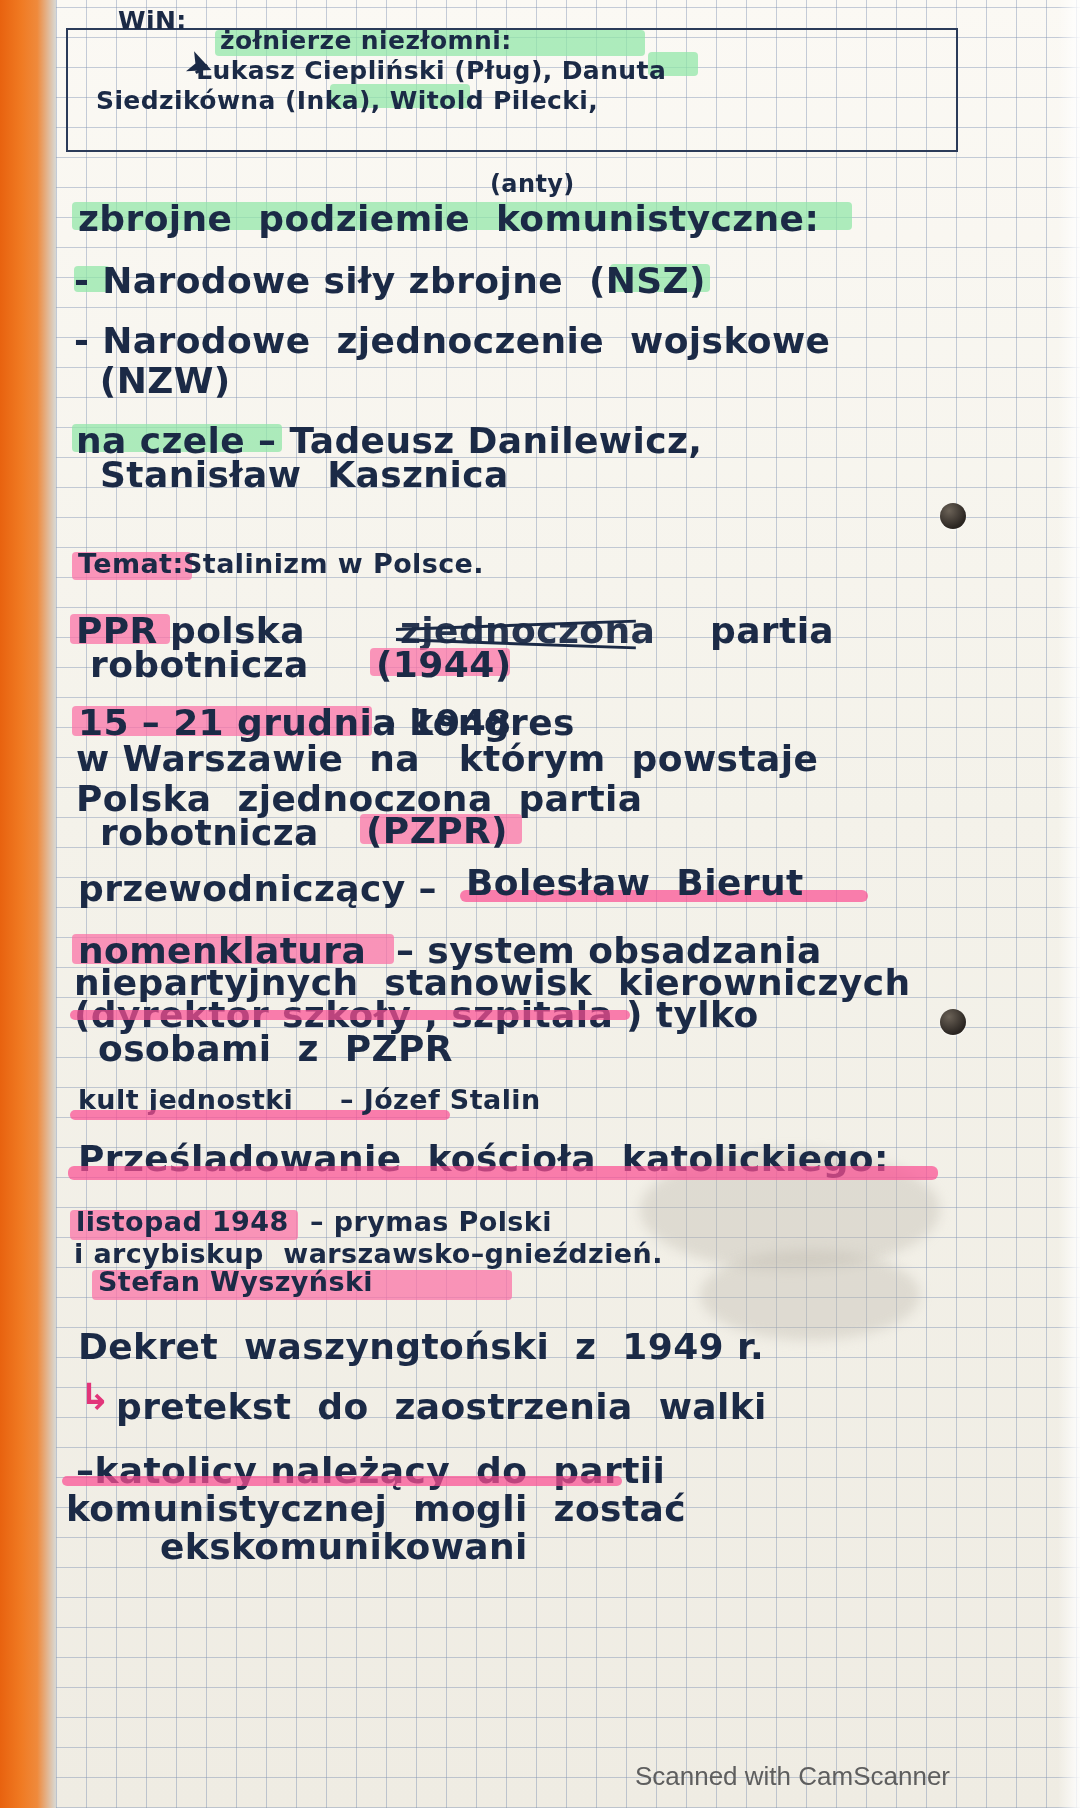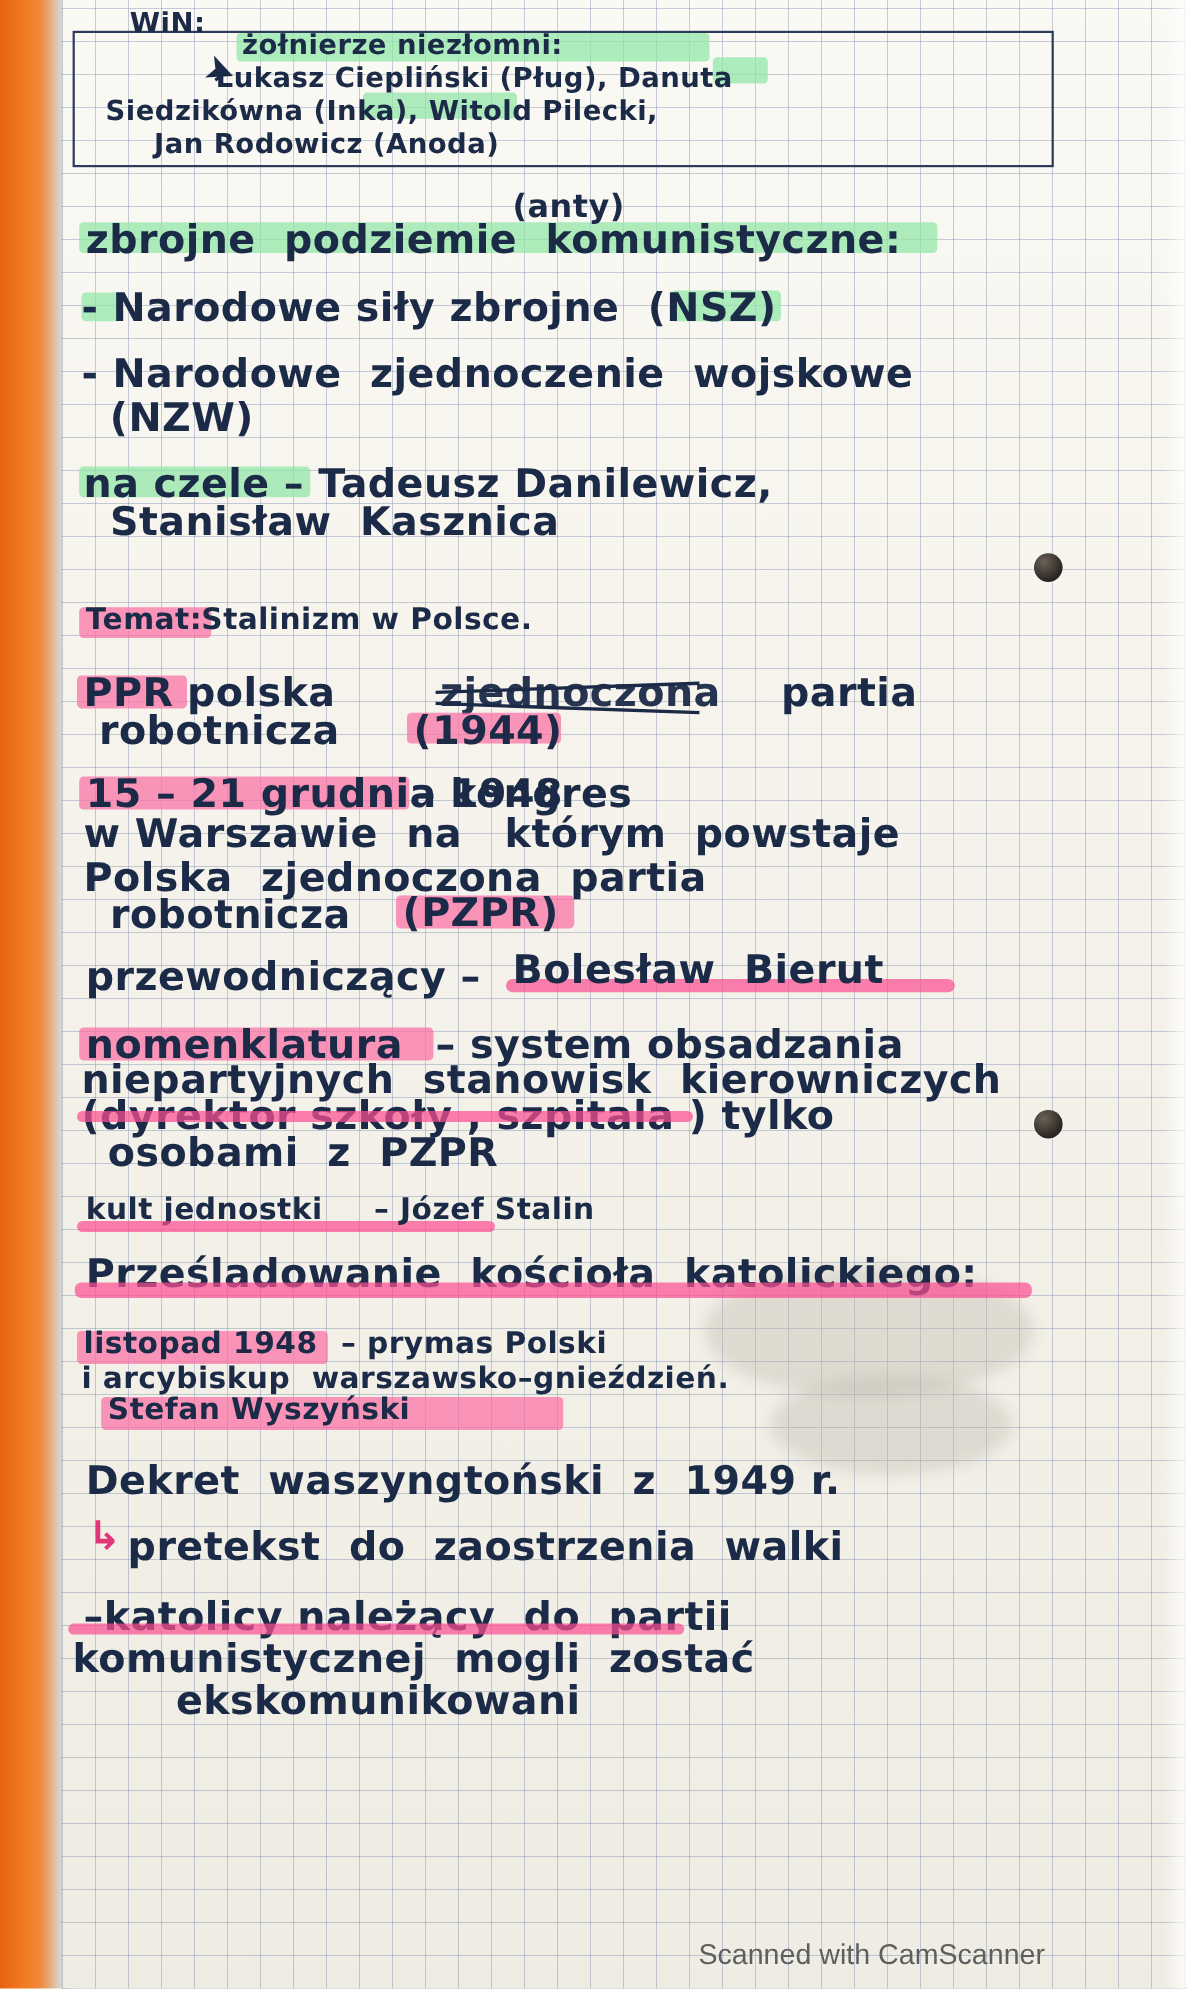--- a/index.html
+++ b/index.html
@@ -135,24 +135,23 @@
 
   <div class="mark green" style="left:215px; top:30px; width:430px; height:26px;"></div>
   <div class="mark green" style="left:648px; top:52px; width:50px; height:24px;"></div>
   <div class="hw s34" style="left:220px; top:28px;">żołnierze niezłomni:</div>
 
   <div class="arrow" style="left:186px; top:44px; transform:rotate(22deg);">➤</div>
 
   <div class="hw s34" style="left:196px; top:58px;">Łukasz Ciepliński (Pług), Danuta</div>
   <div class="mark green" style="left:330px; top:84px; width:140px; height:24px;"></div>
   <div class="hw s34" style="left:96px; top:88px;">Siedzikówna (Inka), Witold Pilecki,</div>
-  <div class="hw s34" style="left:140px; top:118px;">Jan Rodowicz (Anoda)</div>
 
   <div class="mark green" style="left:72px; top:202px; width:780px; height:28px;"></div>
-  <div class="hw s40" style="left:466px; top:172px; font-size:29px;">(anty)</div>
+  <div class="hw s40" style="left:490px; top:172px; font-size:24px;">(anty)</div>
   <div class="hw s40" style="left:78px; top:200px;">zbrojne  podziemie  komunistyczne:</div>
 
   <div class="mark green" style="left:74px; top:266px; width:36px; height:26px;"></div>
   <div class="mark green" style="left:610px; top:264px; width:100px; height:28px;"></div>
   <div class="hw s40" style="left:74px; top:262px;">- Narodowe siły zbrojne  (NSZ)</div>
 
   <div class="hw s40" style="left:74px; top:322px;">- Narodowe  zjednoczenie  wojskowe</div>
   <div class="hw s40" style="left:74px; top:362px;">  (NZW)</div>
 
   <div class="mark green" style="left:72px; top:424px; width:210px; height:28px;"></div>

